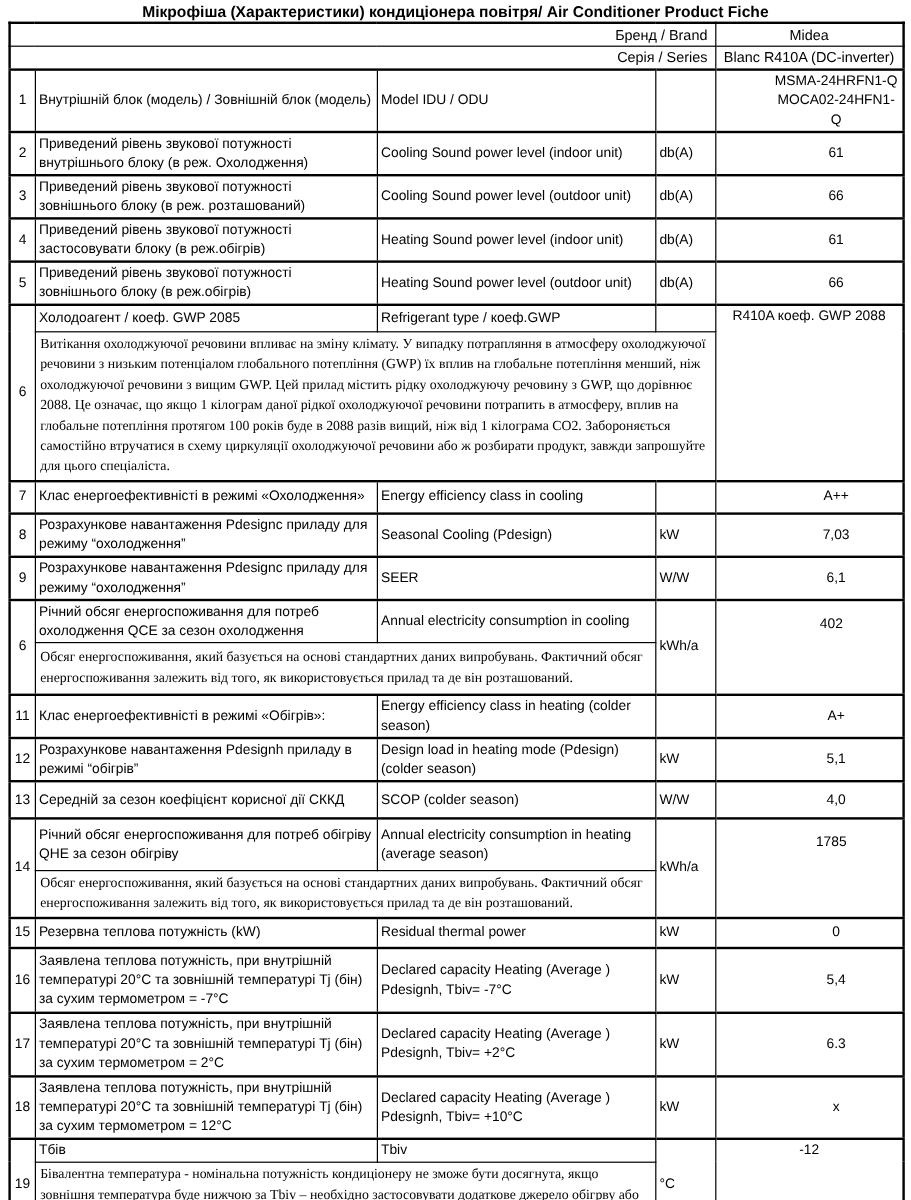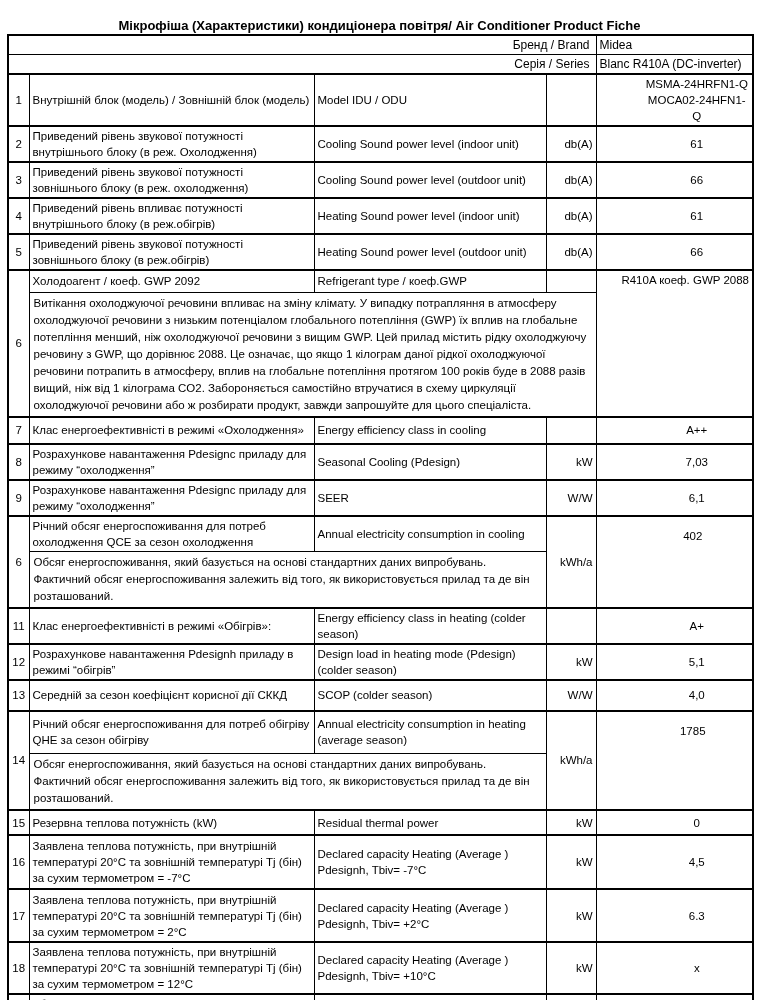--- a/index.html
+++ b/index.html
@@ -1,34 +1,34 @@
 <!DOCTYPE html>
 <html><head>
 <meta charset="utf-8">
 <style>
   html,body{margin:0;padding:0;background:#fff;}
   body{width:759px;height:1000px;font-family:"Liberation Sans","DejaVu Sans",sans-serif;color:#000;}
   .page{width:759px;}
-  .title{font-weight:bold;font-size:13px;text-align:center;padding:2px 0 1px 0;letter-spacing:0px;margin-top:16px;}
+  .title{font-weight:bold;font-size:13px;text-align:center;padding:2px 0 1px 0;letter-spacing:0px;}
   table{border-collapse:collapse;table-layout:fixed;margin-left:7px;width:745px;border:2px solid #000;}
   col.c-num{width:21px;}
   col.c-uk{width:285px;}
   col.c-en{width:232px;}
   col.c-unit{width:50px;}
   col.c-val{width:157px;}
   td{border:1px solid #000;font-size:11.5px;line-height:16px;padding:1px 3px;vertical-align:middle;overflow:hidden;}
   tr.main > td{border-top-width:2px;}
   td.num{text-align:center;padding:1px 0;}
   td.right{text-align:right;padding-right:6px;padding-left:30px;}
-  td.center{}
+  td.center{text-align:center;}
   td.val{text-align:center;padding-left:48px;}
-  td.val-top{text-align:right;vertical-align:top;padding-top:1px;}
+  td.val-top{text-align:center;vertical-align:top;padding-top:1px;}
   td.val-high{text-align:center;vertical-align:top;padding-top:11px;padding-left:40px;}
-  td.unit{text-align:right;}
-  td.note{line-height:17px;padding:2px 4px;}
+  td.unit{text-align:left;}
+  td.note{line-height:17px;padding:2px 4px;font-family:Liberation Serif, serif;}
   .hdr td{font-size:12px;}
 </style>
 </head>
 <body>
 
 <div class="page">
   <div class="title">Мікрофіша (Характеристики) кондиціонера повітря/ Air Conditioner Product Fiche</div>
 
   <table>
     <colgroup>
@@ -63,45 +63,45 @@
     <tr class="main" style="height:32px">
       <td class="num">2</td>
       <td>Приведений рівень звукової потужності внутрішнього блоку (в реж. Охолодження)</td>
       <td>Cooling Sound power level (indoor unit)</td>
       <td class="unit">db(A)</td>
       <td class="val">61</td>
     </tr>
 
     <tr class="main" style="height:32px">
       <td class="num">3</td>
-      <td>Приведений рівень звукової потужності зовнішнього блоку (в реж. охолодження)</td>
+      <td>Приведений рівень звукової потужності зовнішнього блоку (в реж. розташований)</td>
       <td>Cooling Sound power level (outdoor unit)</td>
       <td class="unit">db(A)</td>
       <td class="val">66</td>
     </tr>
 
     <tr class="main" style="height:32px">
       <td class="num">4</td>
-      <td>Приведений рівень впливає потужності внутрішнього блоку (в реж.обігрів)</td>
+      <td>Приведений рівень звукової потужності застосовувати блоку (в реж.обігрів)</td>
       <td>Heating Sound power level (indoor unit)</td>
       <td class="unit">db(A)</td>
       <td class="val">61</td>
     </tr>
 
     <tr class="main" style="height:32px">
       <td class="num">5</td>
       <td>Приведений рівень звукової потужності зовнішнього блоку (в реж.обігрів)</td>
       <td>Heating Sound power level (outdoor unit)</td>
       <td class="unit">db(A)</td>
       <td class="val">66</td>
     </tr>
 
     <tr class="main" style="height:22px">
       <td class="num" rowspan="2">6</td>
-      <td>Холодоагент / коеф. GWP 2092</td>
+      <td>Холодоагент / коеф. GWP 2085</td>
       <td>Refrigerant type / коеф.GWP</td>
       <td class="unit"></td>
       <td class="val-top" rowspan="2">R410A коеф. GWP 2088</td>
     </tr>
     <tr style="height:122px">
       <td colspan="3" class="note">Витікання охолоджуючої речовини впливає на зміну клімату. У випадку потрапляння в атмосферу охолоджуючої речовини з низьким потенціалом глобального потепління (GWP) їх вплив на глобальне потепління менший, ніж охолоджуючої речовини з вищим GWP. Цей прилад містить рідку охолоджуючу речовину з GWP, що дорівнює 2088. Це означає, що якщо 1 кілограм даної рідкої охолоджуючої речовини потрапить в атмосферу, вплив на глобальне потепління протягом 100 років буде в 2088 разів вищий, ніж від 1 кілограма CO2. Забороняється самостійно втручатися в схему циркуляції охолоджуючої речовини або ж розбирати продукт, завжди запрошуйте для цього  спеціаліста.</td>
     </tr>
 
     <tr class="main" style="height:27px">
       <td class="num">7</td>
@@ -179,21 +179,21 @@
       <td>Residual thermal power</td>
       <td class="unit">kW</td>
       <td class="val">0</td>
     </tr>
 
     <tr class="main" style="height:54px">
       <td class="num">16</td>
       <td>Заявлена теплова потужність, при внутрішній температурі 20°C та зовнішній температурі Tj (бін) за сухим термометром = -7°C</td>
       <td>Declared capacity  Heating (Average ) Pdesignh, Tbiv= -7°C</td>
       <td class="unit">kW</td>
-      <td class="val">4,5</td>
+      <td class="val">5,4</td>
     </tr>
 
     <tr class="main" style="height:53px">
       <td class="num">17</td>
       <td>Заявлена теплова потужність, при внутрішній температурі 20°C та зовнішній температурі Tj (бін) за сухим термометром = 2°C</td>
       <td>Declared capacity Heating (Average ) Pdesignh, Tbiv= +2°C</td>
       <td class="unit">kW</td>
       <td class="val">6.3</td>
     </tr>
 

